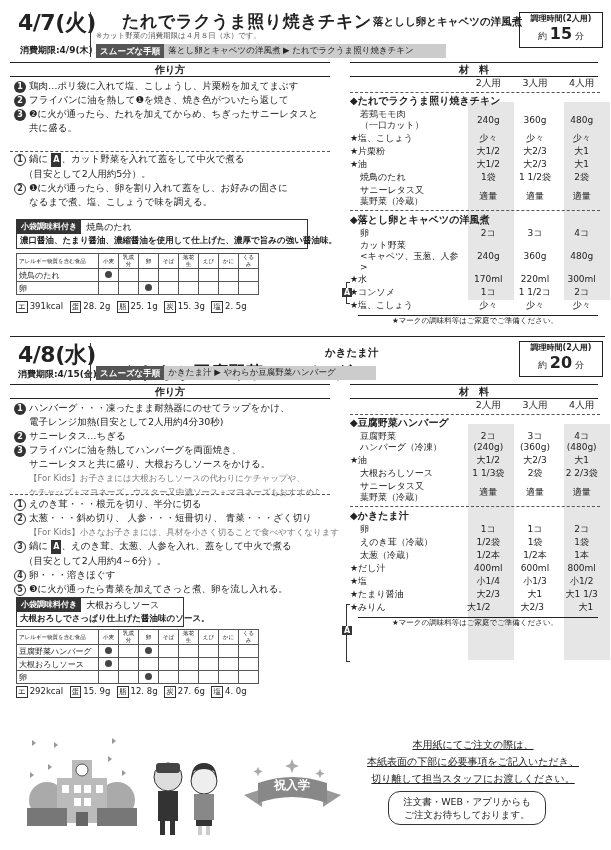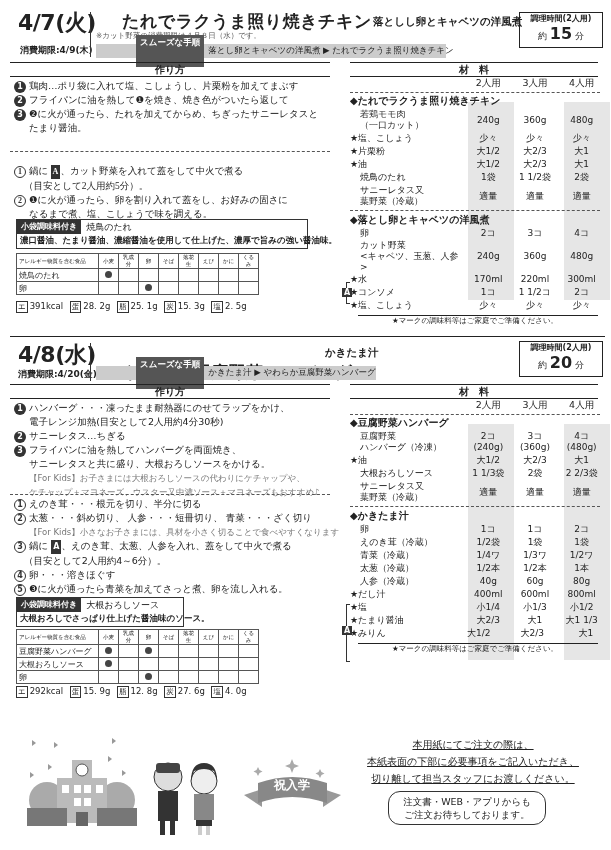--- a/index.html
+++ b/index.html
@@ -6,21 +6,21 @@
 html,body{width:611px;height:850px;background:#fff;overflow:hidden;}
 body{font-family:"DejaVu Sans","Liberation Sans",sans-serif;color:#222;font-size:9px;position:relative;}
 .abs{position:absolute;}
 .date{font-size:22px;font-weight:bold;letter-spacing:-0.5px;}
 .expiry{font-size:9px;font-weight:bold;}
 .vsep{border-left:1px solid #333;}
 .main-title{font-size:17px;font-weight:bold;letter-spacing:0.5px;white-space:nowrap;margin-left:24px;}
 .sub-title{font-size:10.5px;font-weight:bold;white-space:nowrap;}
 .note{font-size:7.5px;color:#555;white-space:nowrap;}
 .smooth{background:#ccc;height:14px;display:flex;align-items:center;font-size:8.5px;white-space:nowrap;}
-.smooth .lbl{background:#555;color:#fff;font-weight:bold;padding:0 4px;height:32px;line-height:14px;margin-right:4px;margin-left:40px;}
+.smooth .lbl{background:#555;color:#fff;font-weight:bold;padding:0 4px;height:14px;line-height:14px;margin-right:4px;}
 .timebox{border:1.5px solid #222;text-align:center;}
 .timebox .t1{font-size:8px;font-weight:bold;}
 .timebox .t2{font-size:9px;}
 .timebox .t2 b{font-size:16px;}
 .hline{border-top:1.5px solid #222;}
 .dline{border-top:1px dashed #555;}
 .sec-h{font-size:10px;font-weight:bold;text-align:center;}
 .step{font-size:9.5px;line-height:14px;white-space:nowrap;}
 .step .num{display:inline-block;width:12px;height:12px;border-radius:50%;background:#333;color:#fff;font-size:8px;text-align:center;line-height:12px;margin-right:3px;font-weight:bold;}
 .step .num.o{background:#fff;color:#333;border:1.5px solid #333;line-height:9px;}
@@ -69,24 +69,24 @@
   <div class="t2"><span>約</span> <b>15</b> <span>分</span></div>
 </div>
 
 <div class="abs hline" style="left:10px;top:62px;width:320px;"></div>
 <div class="abs sec-h" style="left:10px;top:63px;width:320px;">作り方</div>
 <div class="abs hline" style="left:10px;top:76px;width:320px;border-top-width:1px;"></div>
 
 <div class="abs" style="left:14px;top:79px;">
   <div class="step"><span class="num">1</span><span>鶏肉…ポリ袋に入れて塩、こしょうし、片栗粉を加えてまぶす</span></div>
   <div class="step"><span class="num">2</span><span>フライパンに油を熱して❶を焼き、焼き色がついたら返して</span></div>
-  <div class="step"><span class="num">3</span><span>❷に火が通ったら、たれを加えてからめ、ちぎったサニーレタスと</span><span class="indent">たまり醤油。</span></div>
+  <div class="step"><span class="num">3</span><span>❷に火が通ったら、たれを加えてからめ、ちぎったサニーレタスと</span><span class="indent">共に盛る。</span></div>
 </div>
 <div class="abs dline" style="left:10px;top:151px;width:320px;"></div>
-<div class="abs" style="left:14px;top:164px;font-family:Liberation Serif, serif;">
+<div class="abs" style="left:14px;top:152px;">
   <div class="step"><span class="num o">1</span><span>鍋に</span> <span class="abox">A</span><span>、カット野菜を入れて蓋をして中火で煮る</span><span class="indent" style="padding-left:10px;">（目安として2人用約5分）。</span></div>
   <div class="step"><span class="num o">2</span><span>❶に火が通ったら、卵を割り入れて蓋をし、お好みの固さに</span><span class="indent">なるまで煮、塩、こしょうで味を調える。</span></div>
 </div>
 
 <div class="abs seasoning" style="left:16px;top:219px;width:292px;">
   <div class="sh">
       <span class="tag">小袋調味料付き</span>
       <span>焼鳥のたれ</span>
     </div>
   <div class="sd">濃口醤油、たまり醤油、濃縮醤油を使用して仕上げた、濃厚で旨みの強い醤油味。</div>
@@ -219,21 +219,21 @@
       </div>
       <div class="hline" style="border-top-width: 1px; margin-top: 3px; width: 240px; margin-left: 8px;"></div>
       <div class="footnote" style="width: 250px;">★マークの調味料等はご家庭でご準備ください。</div>
     </div>
     <div class="abox" style="position: absolute; left: -3px; top: 228px; z-index: 2;">A</div>
     <div style="position: absolute; left: 1px; top: 222px; height: 22px; width: 4px; border-left: 1px solid rgb(51, 51, 51); border-top: 1px solid rgb(51, 51, 51); border-bottom: 1px solid rgb(51, 51, 51);"></div>
   </div>
 
 <div class="abs hline" style="left:10px;top:336px;width:595px;border-top-width:1px;"></div>
 <div class="abs date" style="left:18px;top:340px;">4/8(水)</div>
-<div class="abs expiry" style="left:18px;top:368px;">消費期限:4/20(金)</div>
+<div class="abs expiry" style="left:18px;top:368px;">消費期限:4/15(金)</div>
 <div class="abs vsep" style="left:90px;top:343px;height:38px;"></div>
 <div class="abs main-title" style="left:98px;top:361px;">やわらか豆腐野菜ハンバーグ</div>
 <div class="abs sub-title" style="left:325px;top:346px;">かきたま汁</div>
 <div class="abs smooth" style="left:96px;top:366px;width:280px;">
   <span class="lbl">スムーズな手順</span>
   <span>かきたま汁 ▶ やわらか豆腐野菜ハンバーグ</span>
 </div>
 <div class="abs timebox" style="left:519px;top:341px;width:84px;height:36px;">
   <div class="t1">調理時間(2人用)</div>
   <div class="t2"><span>約</span> <b>20</b> <span>分</span></div>
@@ -370,36 +370,24 @@
         <div class="v">1コ</div>
         <div class="v">2コ</div>
       </div>
       <div class="ing-row" style="position: relative; z-index: 1; min-height: 13px;">
         <div class="n" style="padding-left: 10px;">えのき茸（冷蔵）</div>
         <div class="v">1/2袋</div>
         <div class="v">1袋</div>
         <div class="v">1袋</div>
       </div>
       <div class="ing-row" style="position: relative; z-index: 1; min-height: 13px;">
-        <div class="n" style="padding-left: 10px;">青菜（冷蔵）</div>
-        <div class="v">1/4ワ</div>
-        <div class="v">1/3ワ</div>
-        <div class="v">1/2ワ</div>
-      </div>
-      <div class="ing-row" style="position: relative; z-index: 1; min-height: 13px;">
         <div class="n" style="padding-left: 10px;">太葱（冷蔵）</div>
         <div class="v">1/2本</div>
         <div class="v">1/2本</div>
         <div class="v">1本</div>
-      </div>
-      <div class="ing-row" style="position: relative; z-index: 1; min-height: 13px;">
-        <div class="n" style="padding-left: 10px;">人参（冷蔵）</div>
-        <div class="v">40g</div>
-        <div class="v">60g</div>
-        <div class="v">80g</div>
       </div>
       <div class="ing-row" style="position: relative; z-index: 1; min-height: 13px;">
         <div class="n">★だし汁</div>
         <div class="v">400ml</div>
         <div class="v">600ml</div>
         <div class="v">800ml</div>
       </div>
       <div class="ing-row" style="position: relative; z-index: 1; min-height: 13px;">
         <div class="n">★塩</div>
         <div class="v">小1/4</div>

